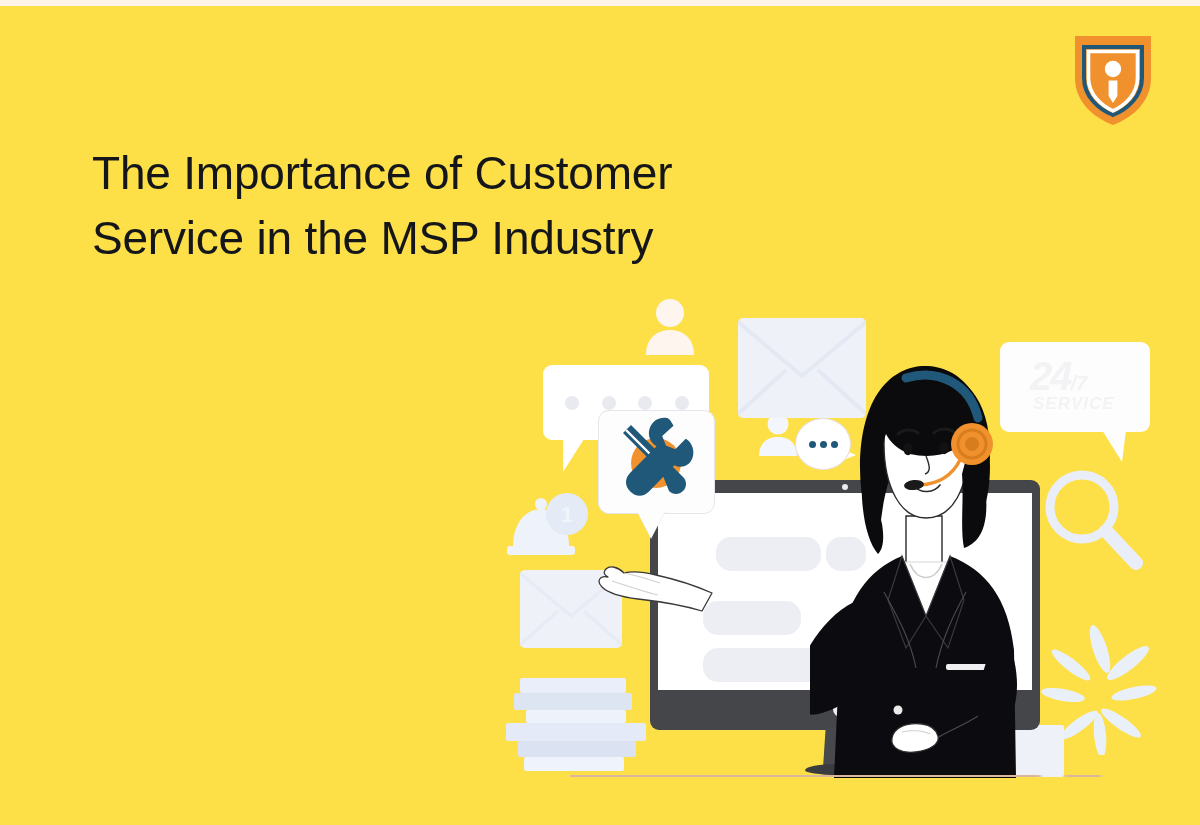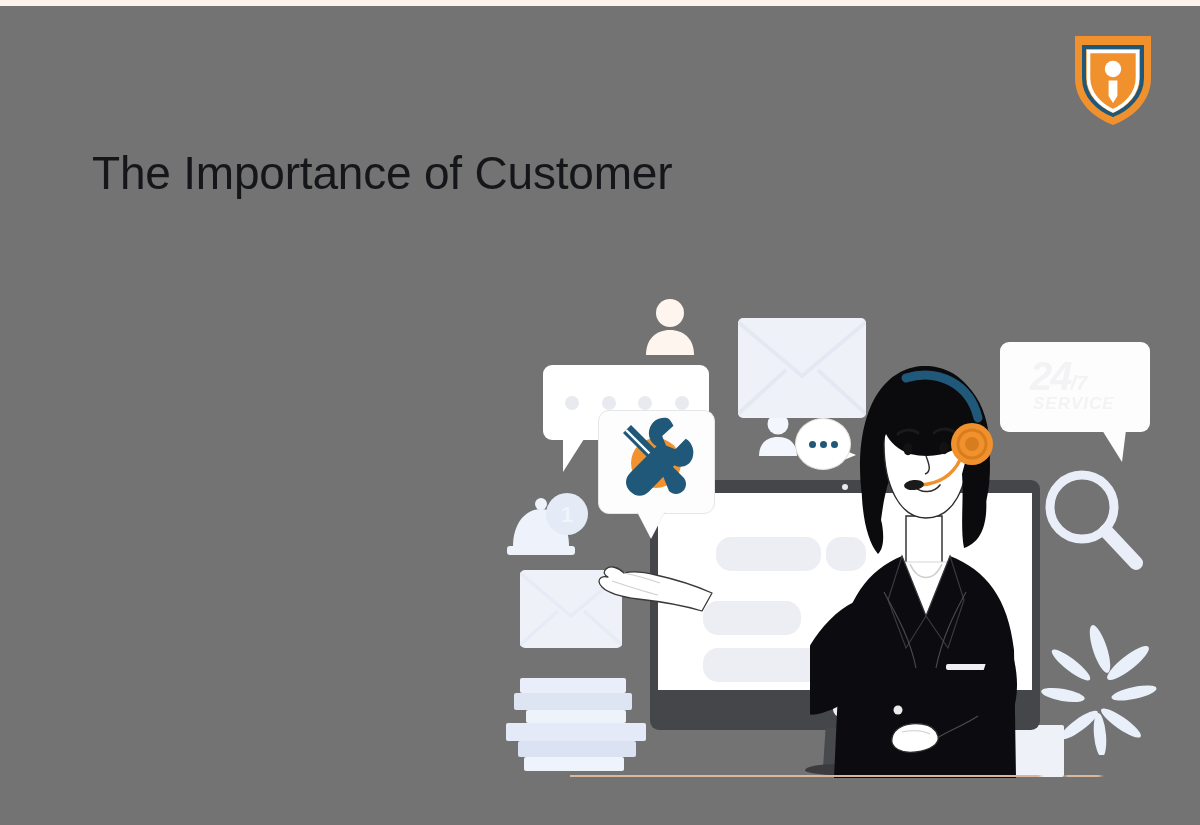--- a/index.html
+++ b/index.html
@@ -10,21 +10,21 @@
     width: 1200px;
     height: 825px;
     overflow: hidden;
     font-family: "Liberation Sans", sans-serif;
     background: #fdf0e4;
   }
   #banner {
     position: relative;
     width: 1200px;
     height: 825px;
-    background: #737373;
+    background: #fde047;
     overflow: hidden;
   }
   #top-strip {
     position: absolute;
     left: 0; top: 0;
     width: 1200px; height: 6px;
     background: #fdf3ea;
   }
 
   
@@ -262,20 +262,21 @@
 </style>
 </head>
 <body>
 
 <div id="banner">
 
   <div id="top-strip"></div>
 
   <h1 id="headline">
     <span class="ln">The Importance of Customer</span>
+    <span class="ln">Service in the MSP Industry</span>
   </h1>
 
   <div id="logo">
     <svg viewBox="0 0 82 97" width="82" height="97" aria-hidden="true">
       <path d="M3 6 L79 6 L79 48 C79 72 60 88 41 95 C22 88 3 72 3 48 Z" fill="#F0912D"></path>
       <path d="M12 17 L70 17 L70 48 C70 66 56 79 41 85 C26 79 12 66 12 48 Z" fill="none" stroke="#1F5878" stroke-width="4"></path>
       <path d="M16.5 21.5 L65.5 21.5 L65.5 48 C65.5 64 53 75.5 41 80.8 C29 75.5 16.5 64 16.5 48 Z" fill="none" stroke="#FFFFFF" stroke-width="3.6"></path>
       <circle cx="41" cy="39" r="8.2" fill="#FFFFFF"></circle>
       <path d="M36.6 50.5 L45.4 50.5 L45.4 66 L41 73 L36.6 66 Z" fill="#FFFFFF"></path>
     </svg>

